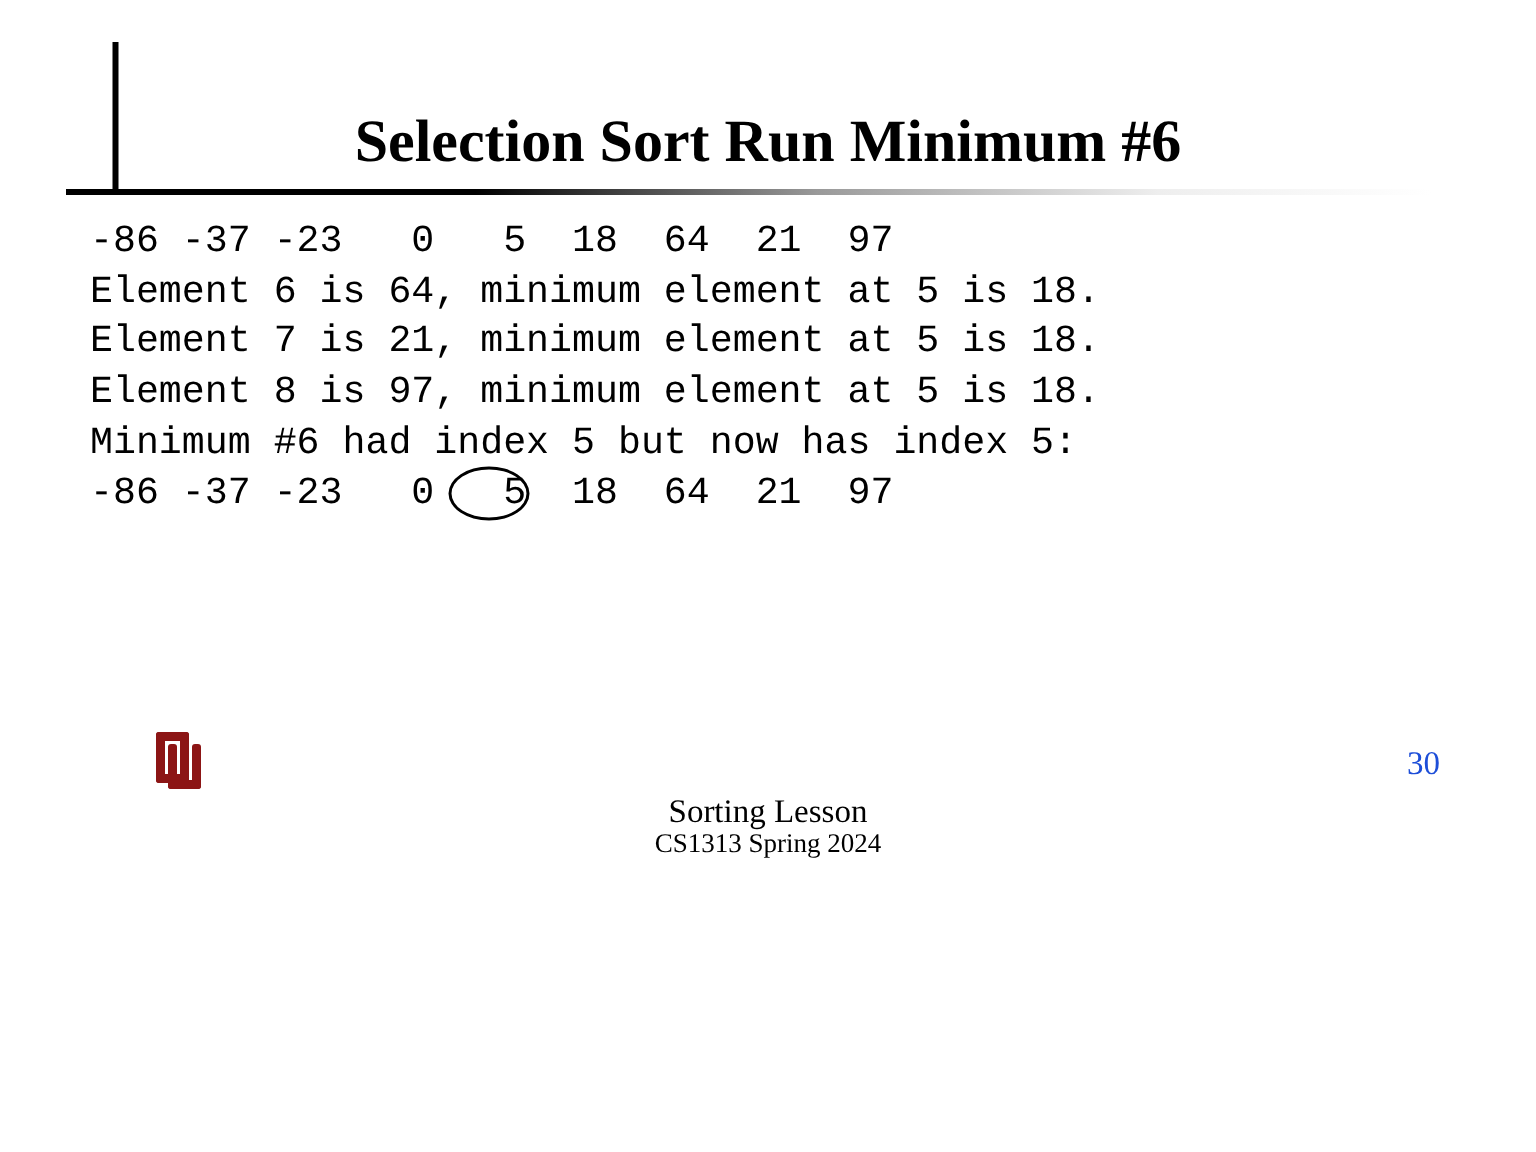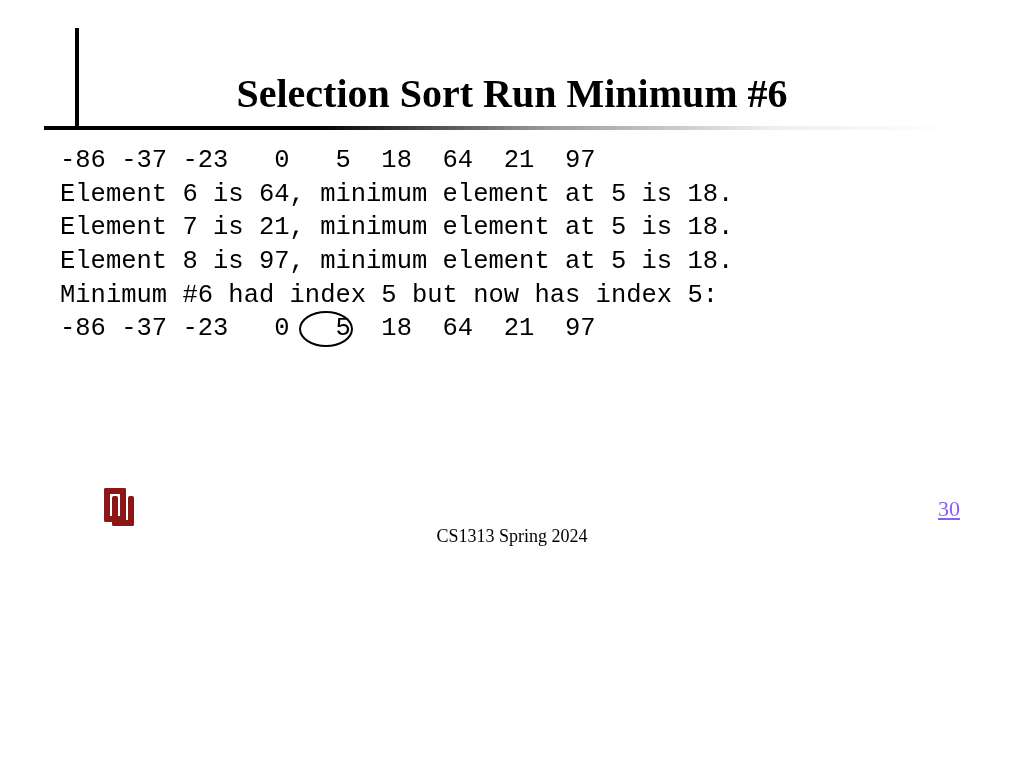--- a/index.html
+++ b/index.html
@@ -84,22 +84,21 @@
   .footer-course {
     font-size: 18px;
     color: #000;
     margin-top: -2px;
   }
   .page-number {
     position: absolute;
     right: 64px;
     bottom: 38px;
     font-size: 22px;
-    color: #8b5cf6;
-    text-decoration: underline;
+    color: #1d4ed8;
   }
   .logo {
     position: absolute;
     left: 100px;
     bottom: 30px;
     width: 40px;
     height: 44px;
   }
   .logo svg { width: 40px; height: 44px; display:block; }
 </style>
@@ -116,20 +115,21 @@
 <span>Element 6 is 64, minimum element at 5 is 18.</span>
 <span>Element 7 is 21, minimum element at 5 is 18.</span>
 <span>Element 8 is 97, minimum element at 5 is 18.</span>
 <span>Minimum #6 had index 5 but now has index 5:</span>
 <span>-86 -37 -23   0   5  18  64  21  97</span></div>
 
   <div class="circle-ann"></div>
 
   <div class="footer">
     <div class="footer-center">
+      <div class="footer-lesson">Sorting Lesson</div>
       <div class="footer-course">CS1313 Spring 2024</div>
     </div>
   </div>
   <div class="page-number">30</div>
 
   <div class="logo">
     <svg viewBox="0 0 40 44">
       <g fill="#8c1515" stroke="#8c1515" stroke-width="0">
 
         <rect x="4" y="2" width="6" height="34" rx="2"></rect>

